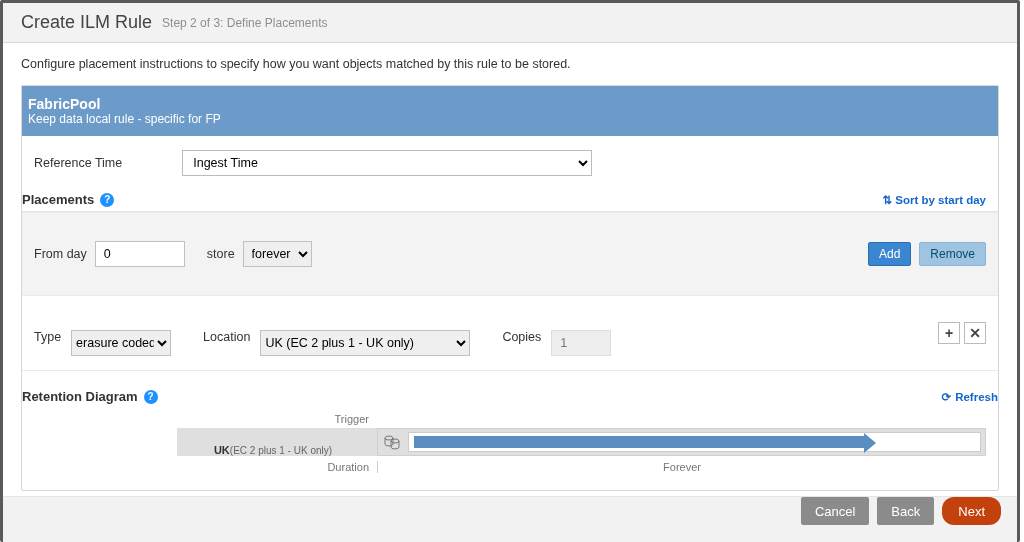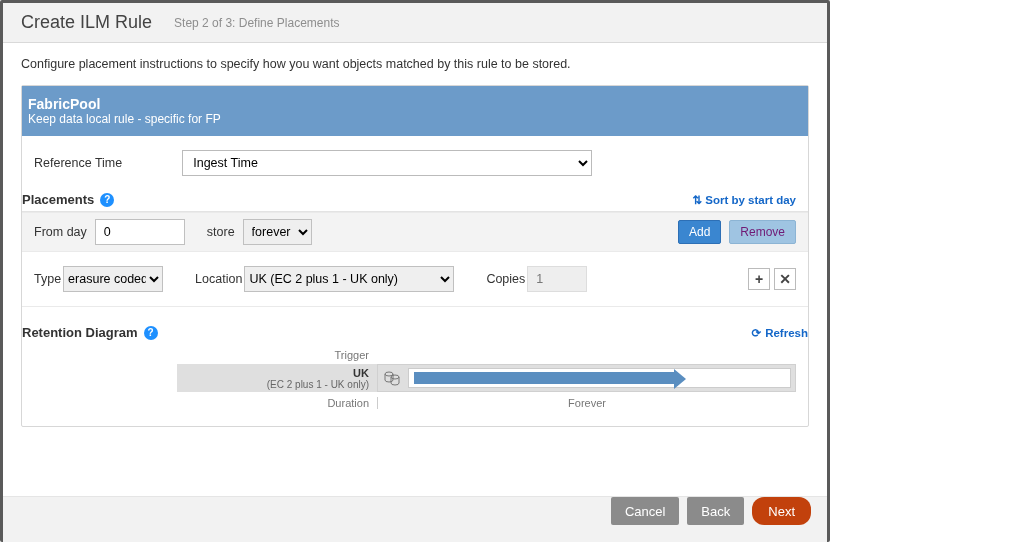--- a/index.html
+++ b/index.html
@@ -1,60 +1,60 @@
 <!DOCTYPE html>
 <html><head>
 <meta charset="utf-8">
 <style>
   * { box-sizing: border-box; margin: 0; padding: 0; }
   body { font-family: Arial, Helvetica, sans-serif; background: #fff; color: #333; }
-  .outer-frame { width: 830px; height: 542px; border: 3px solid #5a5a5a; border-radius: 2px; background: #f2f2f2; position: relative; }
+  .outer-frame { width: 1020px; height: 542px; border: 3px solid #5a5a5a; border-radius: 2px; background: #f2f2f2; position: relative; }
   .title-bar { height: 40px; display: flex; align-items: center; padding: 0 18px; border-bottom: 1px solid #d9d9d9; background:#f2f2f2;}
   .title-main { font-size: 18px; color: #444; }
-  .title-step { font-size: 12px; color: #8e8e8e; margin-left: 22px; }
+  .title-step { font-size: 12px; color: #8e8e8e; margin-left: 10px; }
   .content { background: #fff; margin: 0; padding: 14px 18px 0 18px; height: 454px; border-bottom:1px solid #e5e5e5;}
   .intro { font-size: 12.5px; color: #333; margin-bottom: 14px; }
   .panel { border: 1px solid #d7d7d7; border-radius: 2px; }
   .panel-header { background: #6c9bc9; color: #fff; padding: 10px 6px; }
   .panel-header .h1 { font-size: 14px; font-weight: bold; }
   .panel-header .h2 { font-size: 12px; }
   .panel-body { padding: 0; }
   .row-pad { padding: 14px 12px 8px 12px; }
   .ref-row { display: flex; align-items: center; gap: 60px; }
   .lab { font-size: 12.5px; color: #333; }
   select.wide { width: 410px; height: 26px; font-size: 12.5px; background: #fff; border: 1px solid #bbb; padding-left:6px;}
   .sec-title-row { display:flex; justify-content:space-between; align-items:center; border-bottom:1px solid #e3e3e3; padding:8px 12px 4px 0; margin-left:0;}
   .sec-title { font-weight:bold; font-size:13px; display:flex; align-items:center; gap:6px; padding-left:0;}
   .help-icon { display:inline-flex; align-items:center; justify-content:center; width:14px; height:14px; border-radius:50%; background:#1e90ff; color:#fff; font-size:10px; font-weight:bold;}
   .sort-link { color:#1467c8; font-size:11.5px; font-weight:bold; display:flex; align-items:center; gap:3px; cursor:pointer;}
-  .gray-band { background:#f3f3f3; padding:6px 12px; border-top:1px solid #eaeaea; border-bottom:1px solid #eaeaea; display:flex; align-items:center;}
+  .gray-band { background:#f3f3f3; padding:28px 12px; border-top:1px solid #eaeaea; border-bottom:1px solid #eaeaea; display:flex; align-items:center;}
   .gray-band .field { display:flex; align-items:center; gap:8px; margin-right:22px;}
   input.small-in { width:90px; height:26px; border:1px solid #c0c0c0; padding-left:8px; font-size:12.5px;}
   select.small-sel { height:26px; border:1px solid #c0c0c0; font-size:12.5px; padding:0 4px;}
   .spacer { flex:1;}
   .btn { display:inline-flex; align-items:center; justify-content:center; height:24px; padding:0 10px; font-size:12px; border-radius:2px; border:1px solid transparent; cursor:pointer;}
   .btn-blue { background:#3a86d0; color:#fff; border-color:#2d6fb5;}
-  .btn-blue-soft { background:#9fc4e2; color:#701a75; border-color:#8cb4d4;}
+  .btn-blue-soft { background:#9fc4e2; color:#0c4a6e; border-color:#8cb4d4;}
   .copies-in { width:60px; height:26px; border:1px solid #ddd; background:#eee; color:#777; padding-left:8px; font-size:12.5px;}
   .row2 { padding:14px 12px; display:flex; align-items:center; border-bottom:1px solid #eaeaea;}
-  .row2 .field { display:flex; align-items:center; gap:2px; margin-right:32px;}
+  .row2 .field { display:flex; gap:10px; margin-right:32px;margin-top:20px;}
   select.type-sel { width:100px; height:26px; border:1px solid #c0c0c0; font-size:12.5px;}
   select.loc-sel { width:210px; height:26px; border:1px solid #c0c0c0; font-size:12.5px;}
   .icon-btn { width:22px; height:22px; border:1px solid #bbb; display:inline-flex; align-items:center; justify-content:center; font-size:14px; font-weight:bold; background:#fff; cursor:pointer; color:#444;}
   .ret-row { display:flex; justify-content:space-between; align-items:center; padding:18px 0 6px 0;}
   .refresh-link { color:#1467c8; font-size:11.5px; font-weight:bold; display:flex; align-items:center; gap:4px; cursor:pointer;}
   .refresh-glyph { display:inline-block; }
   .diagram { padding: 0 12px 14px 155px; }
   .diag-row { display:flex; align-items:center; font-size:11px; color:#777;}
   .diag-left { width:200px; text-align:right; padding-right:8px;}
   .diag-right { flex:1; position:relative;}
   .trigger-row { height:18px;}
   .bar-row { height:28px; align-items:stretch;}
   .whole-bar { display:flex; align-items:stretch; height:28px;}
-  .bar-left-box { width:200px; background:#dfdfdf; display:flex; flex-direction:column; align-items:flex-end; justify-content:center; padding-right:8px;}
+  .bar-left-box { width:200px; background:#dfdfdf; display:flex; flex-direction:row; align-items:flex-end; justify-content:center; padding-right:8px;}
   .bar-left-box .l1 { font-size:11px; color:#333; font-weight:bold;}
   .bar-left-box .l2 { font-size:10px; color:#666;}
   .bar-track { flex:1; background:#dfdfdf; border:1px solid #d0d0d0; position:relative; display:flex; align-items:center;}
   .bar-track-inset { position:absolute; left:30px; right:4px; top:3px; bottom:3px; background:#fff; border:1px solid #ccc; display:flex; align-items:center;}
   .db-icon { position:absolute; left:3px; width:22px; color:#777; font-size:18px; display:flex; align-items:center; justify-content:center; top:3px;}
   .blue-bar { position:absolute; left:36px; right:120px; top:7px; bottom:7px; background:#5a8ec0; }
   .arrow-tip { position:absolute; right:109px; top:4px; width:0; height:0; border-top:10px solid transparent; border-bottom:10px solid transparent; border-left:12px solid #5a8ec0;}
   .day0 { position:absolute; left:0; top:-17px; font-size:11px; color:#777;}
   .dur-row { height:18px; margin-top:2px;}
   .dur-right { flex:1; text-align:center; font-size:11px; color:#777; border-left:1px solid #ccc;}

